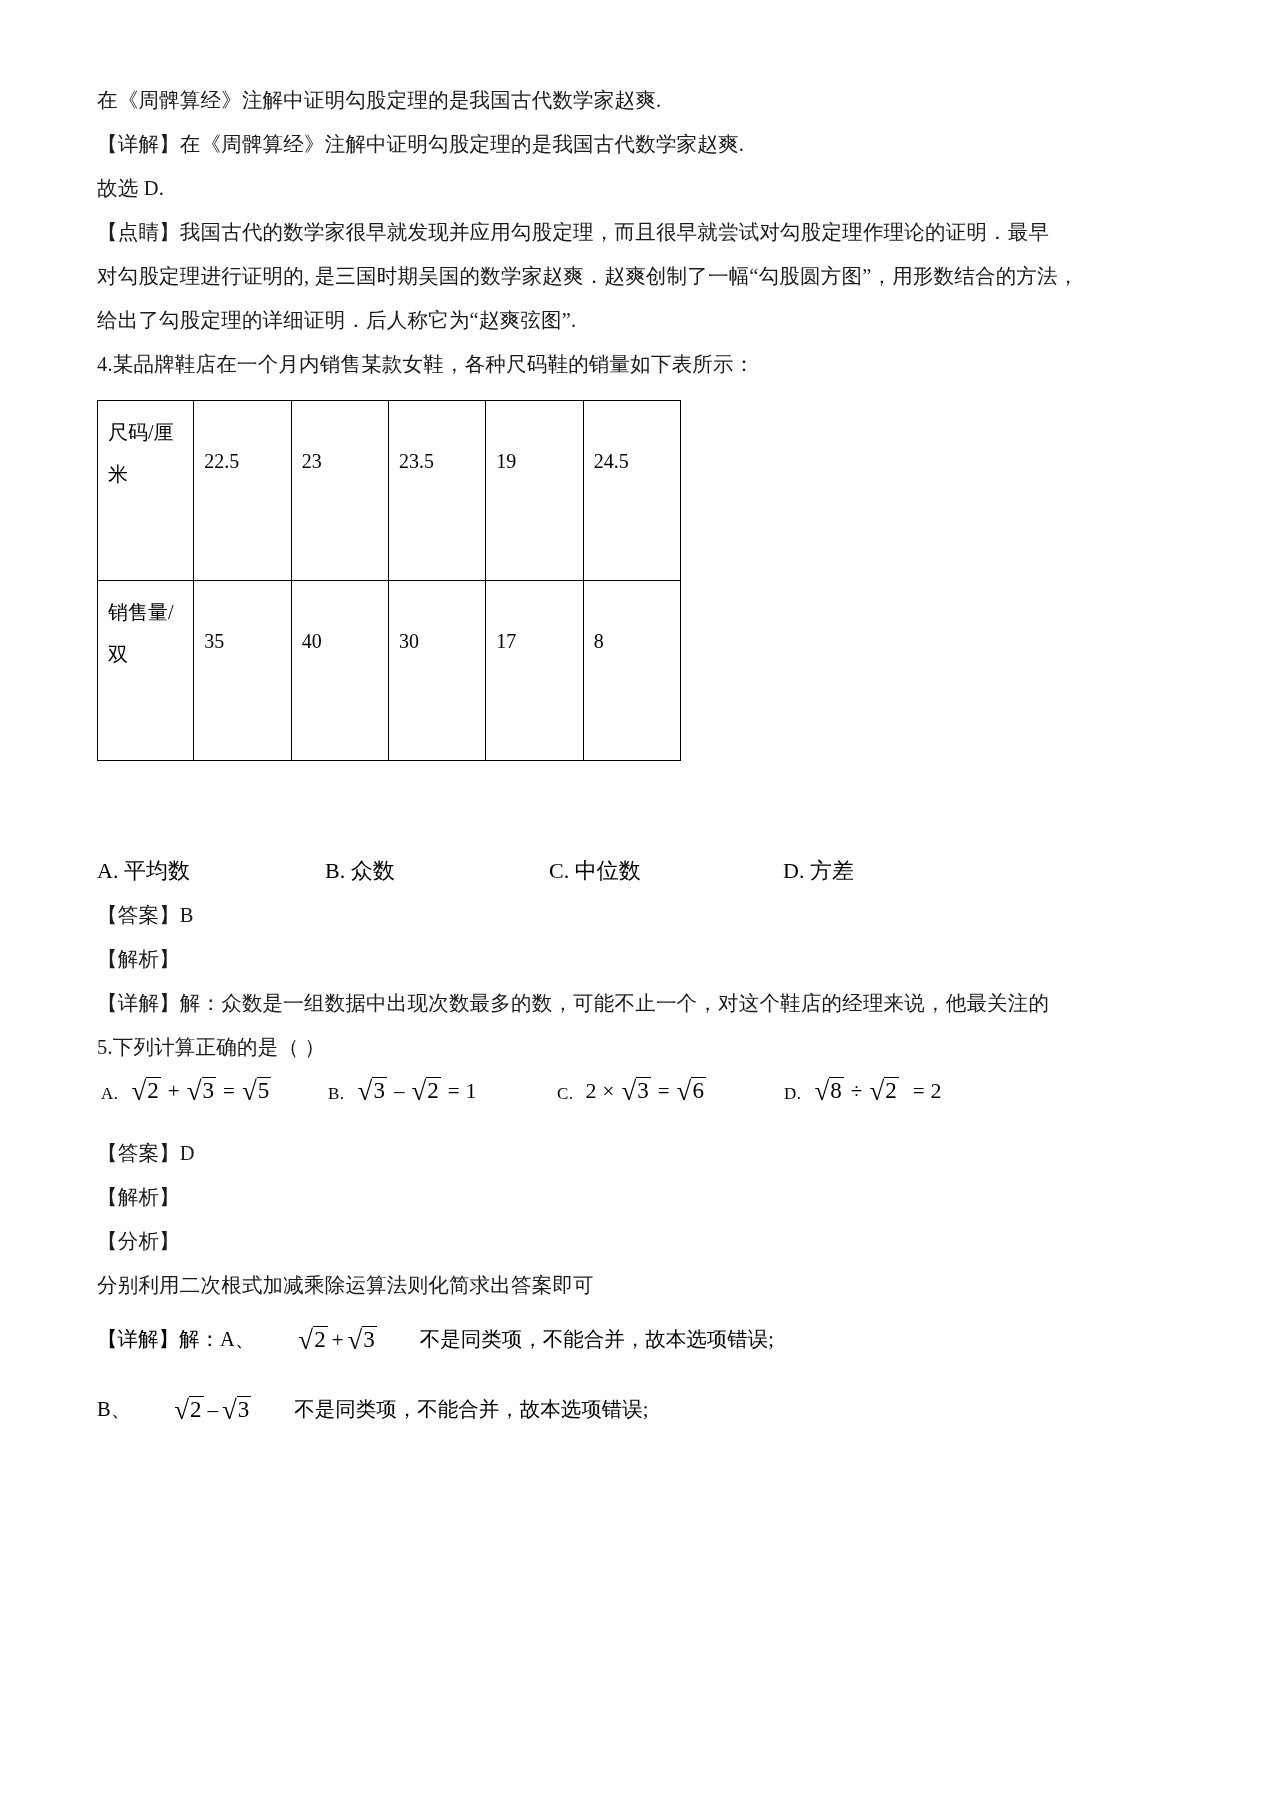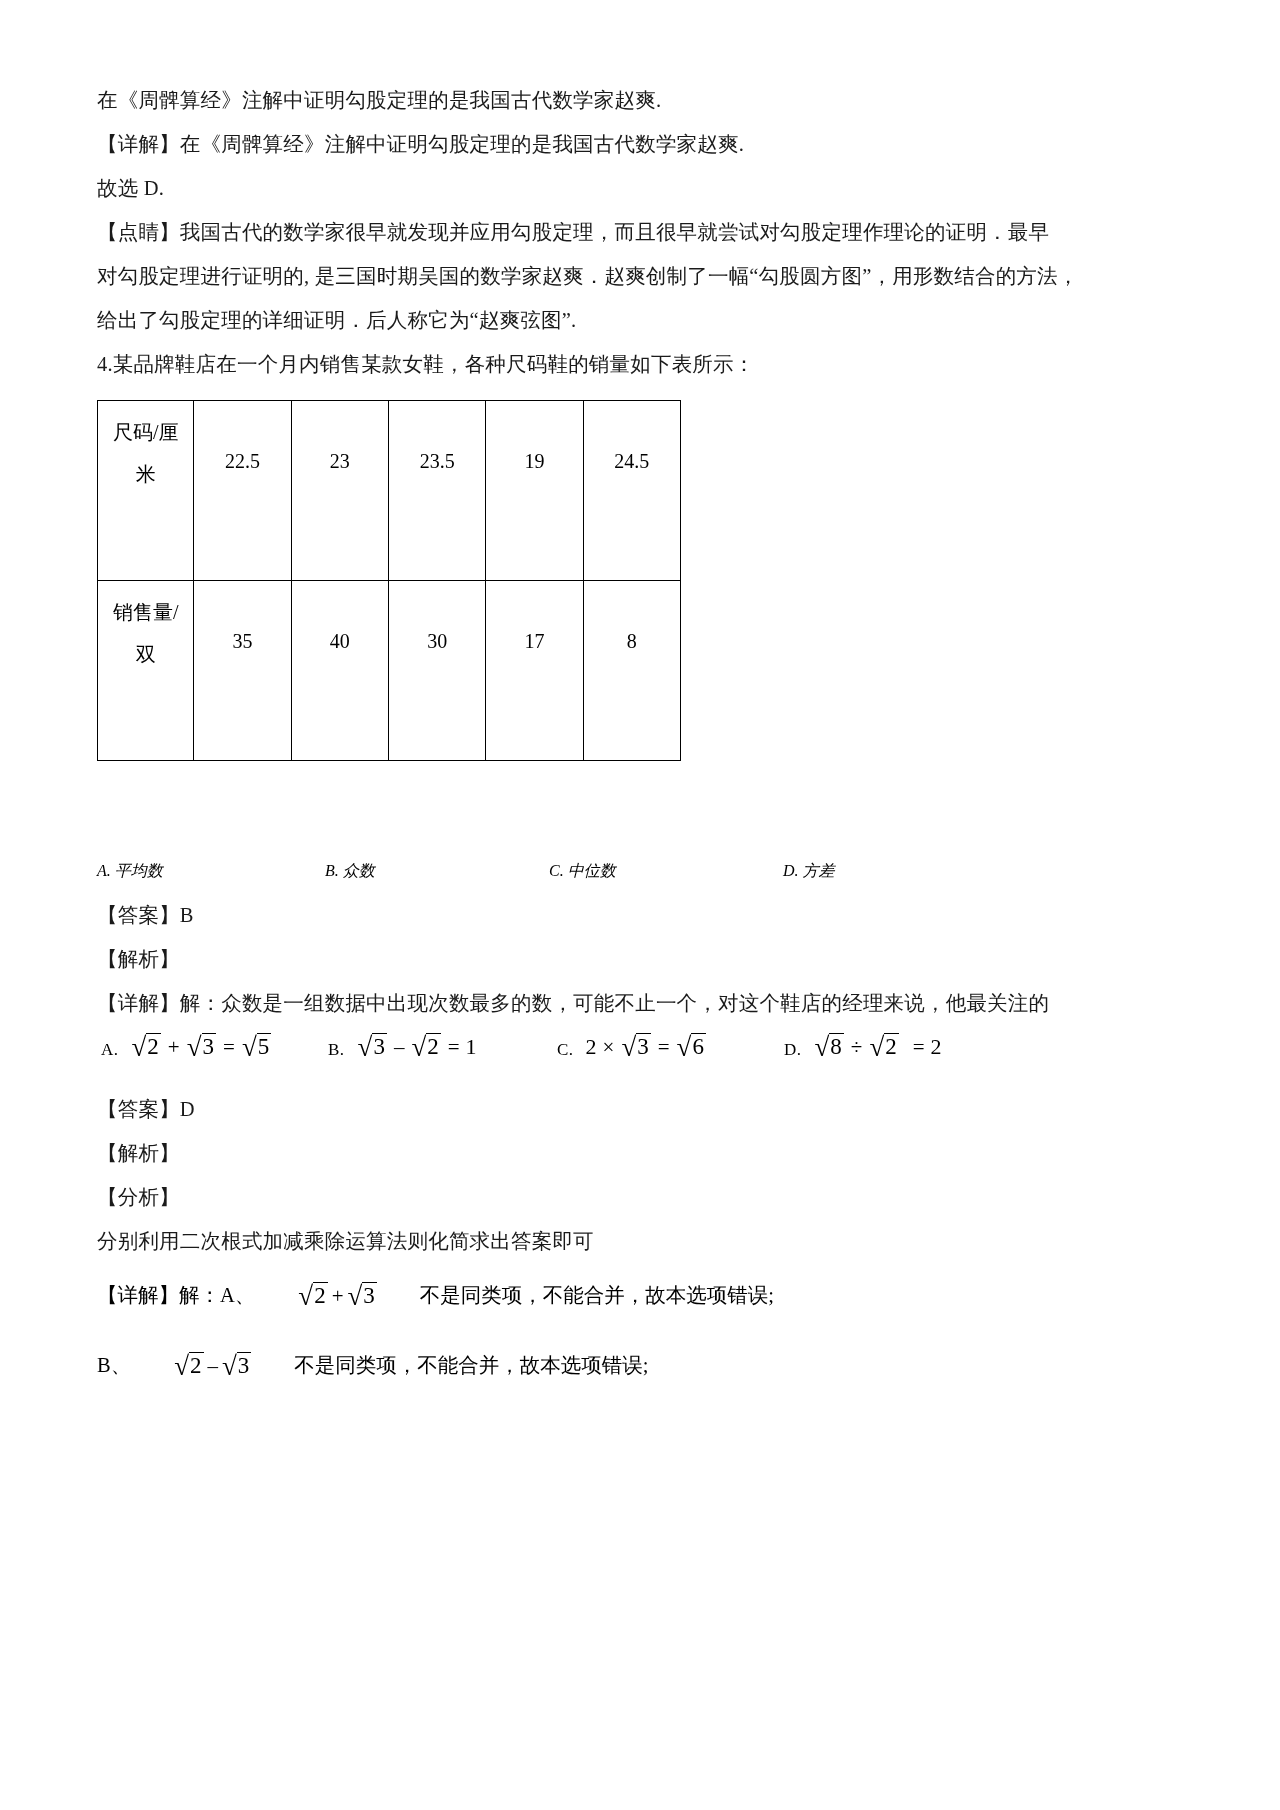--- a/index.html
+++ b/index.html
@@ -44,45 +44,43 @@
     width: 584px;
   }
   .data-table td {
     border: 1.4px solid #000;
     vertical-align: top;
     padding: 8px 10px 0 10px;
     font-size: 20px;
     line-height: 40px;
     height: 180px;
     box-sizing: border-box;
-    text-align: center;
   }
   .data-table td.label-cell {
     width: 96px;
     padding-top: 10px;
   }
   .data-table td.val-cell {
     width: 97px;
     padding-top: 46px;
     line-height: 28px;
   }
   .data-table td .lbl {
     display: block;
     line-height: 42px;
   }
 
   
   .choices {
     display: block;
     position: relative;
-    font-size: 16px;
+    font-size: 22px;
     line-height: 44px;
     height: 44px;
     white-space: nowrap;
-    font-style: italic;
   }
   .choices .ch {
     position: absolute;
     top: 0;
   }
   .ch-a { left: 0px; }
   .ch-b { left: 228px; }
   .ch-c { left: 452px; }
   .ch-d { left: 686px; }
 
@@ -220,20 +218,21 @@
       <span class="ch ch-d">
         <span>D.</span>
         <span>方差</span>
       </span>
     </div>
 
     <div class="line">【答案】B</div>
     <div class="line">【解析】</div>
     <div class="line">【详解】解：众数是一组数据中出现次数最多的数，可能不止一个，对这个鞋店的经理来说，他最关注的</div>
 
+    <div class="line">5.下列计算正确的是（  ）</div>
 
     <div style="height:8px"></div>
 
     <div class="mchoices">
 
       <span class="mch mch-a">
         <span class="opt-letter">A.</span>
         <span class="rad">
             <span class="sign">√</span>
             <span class="rand">2</span>

